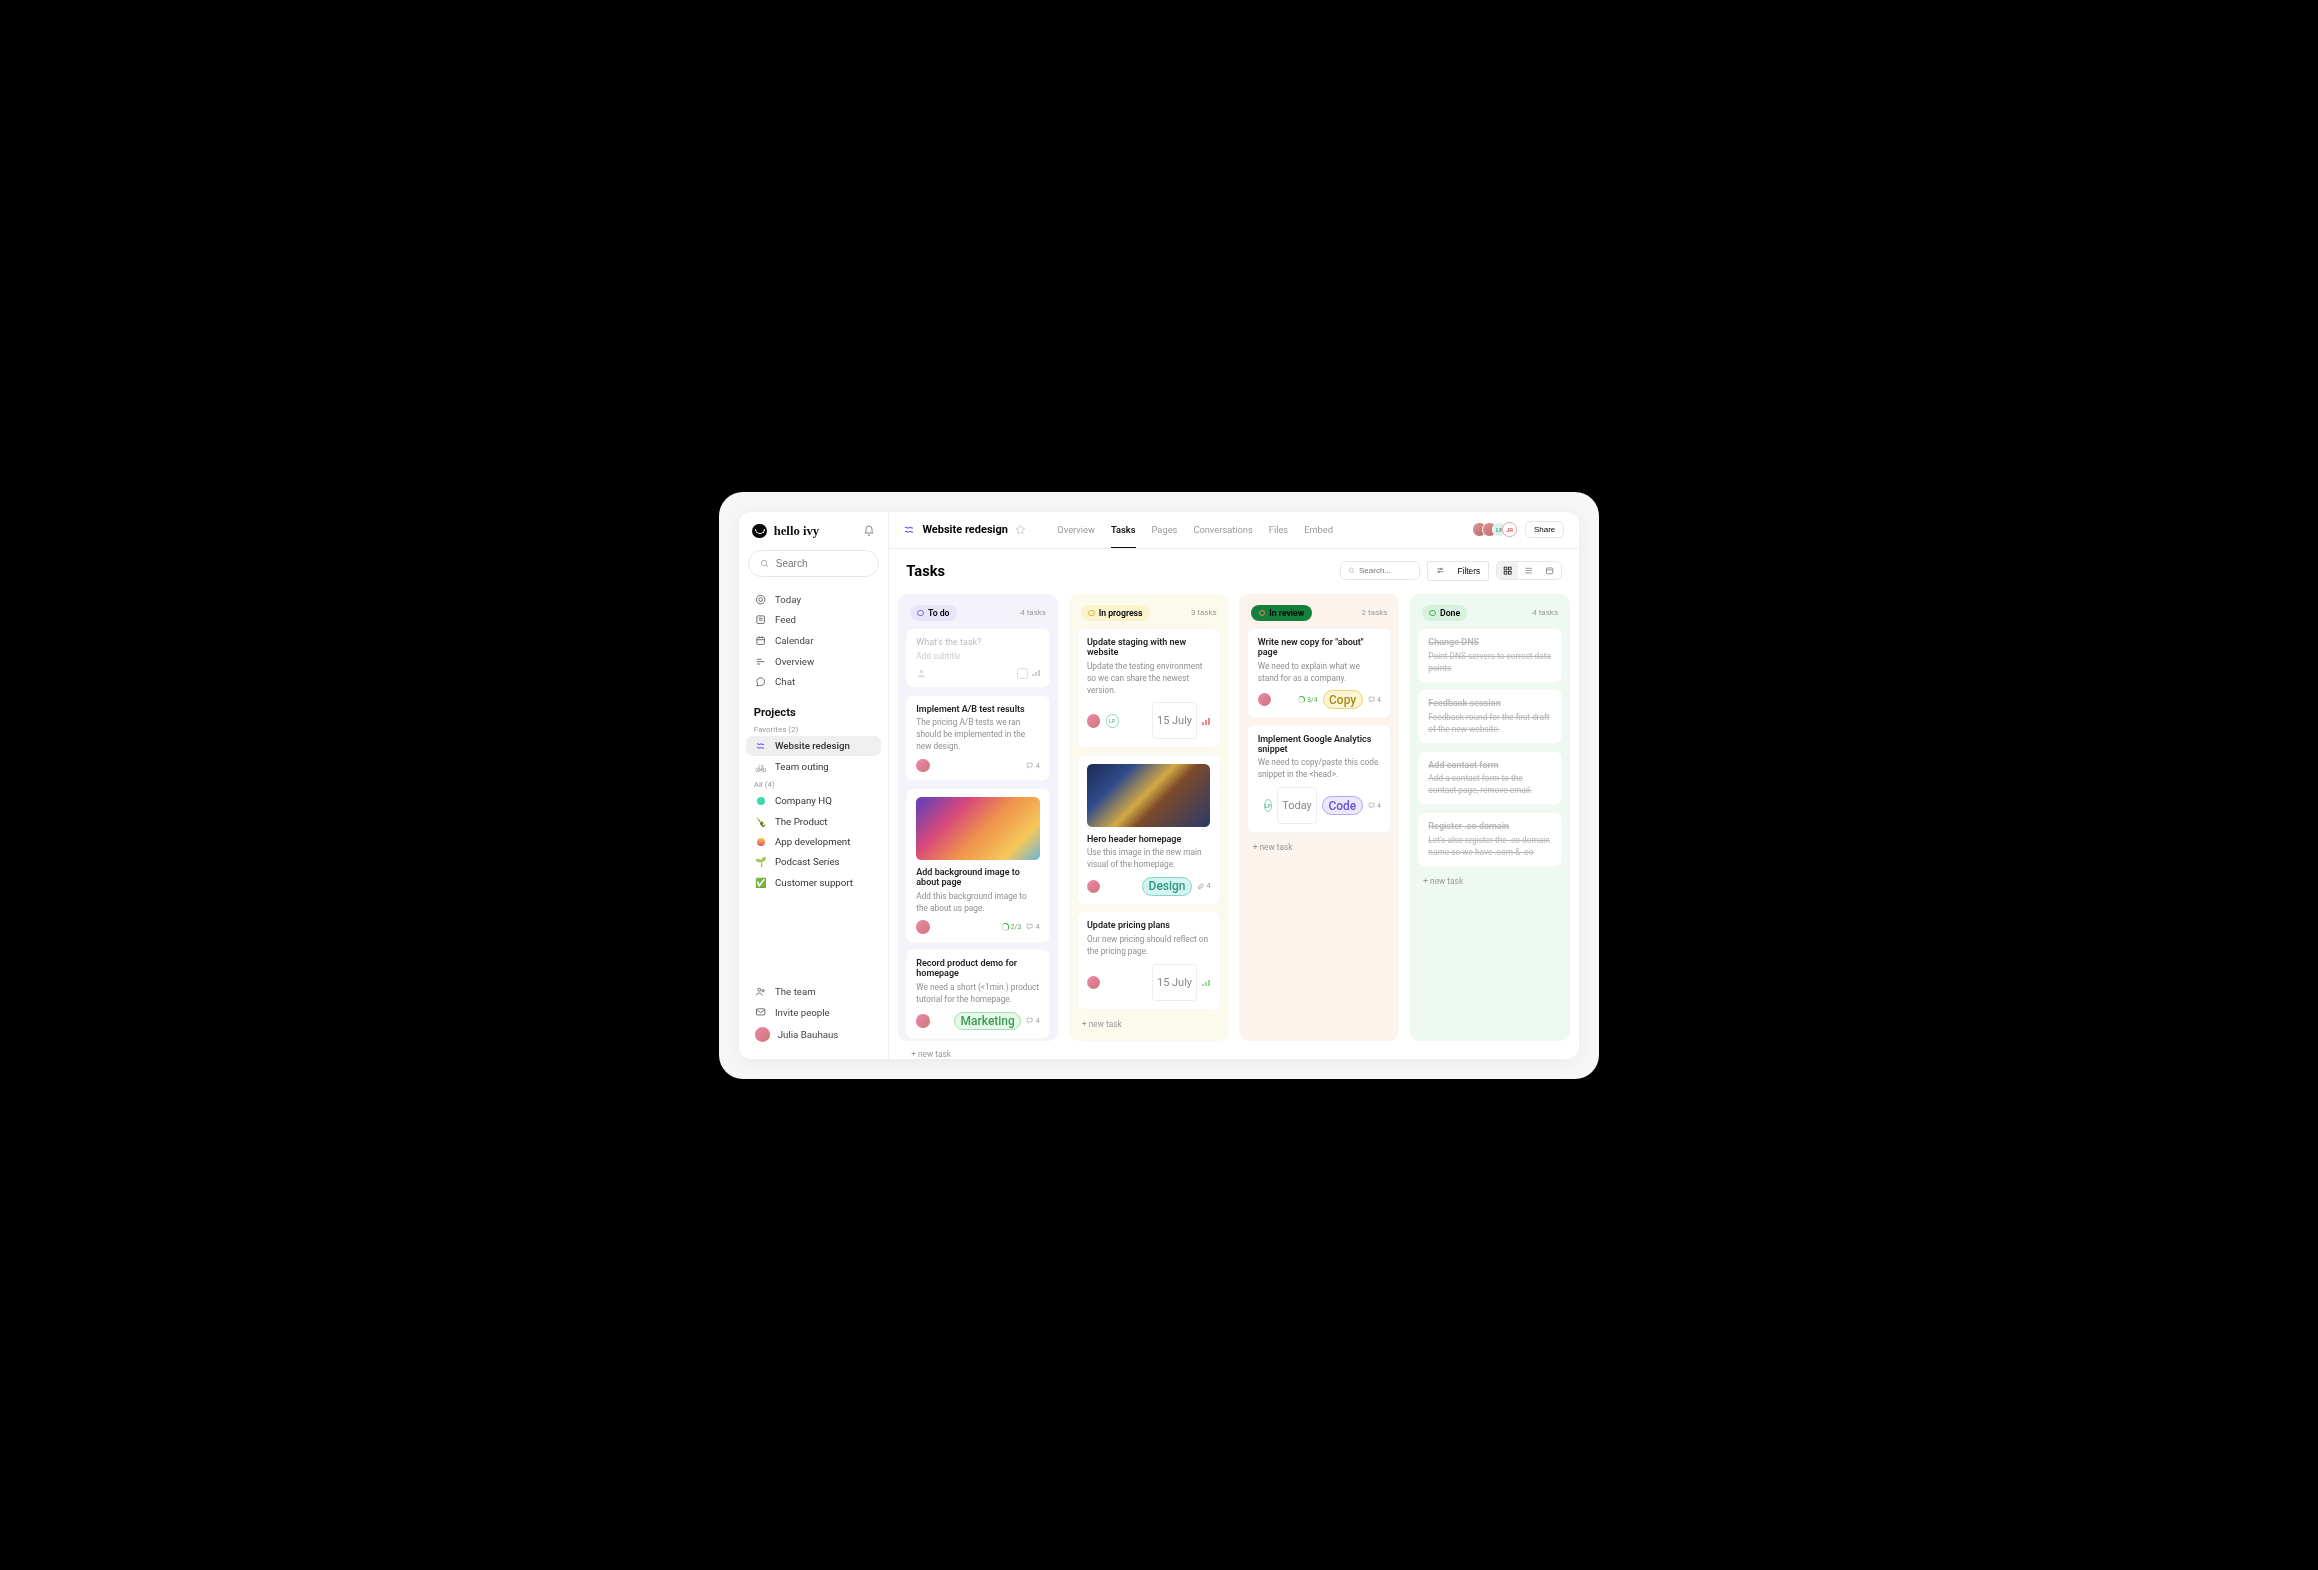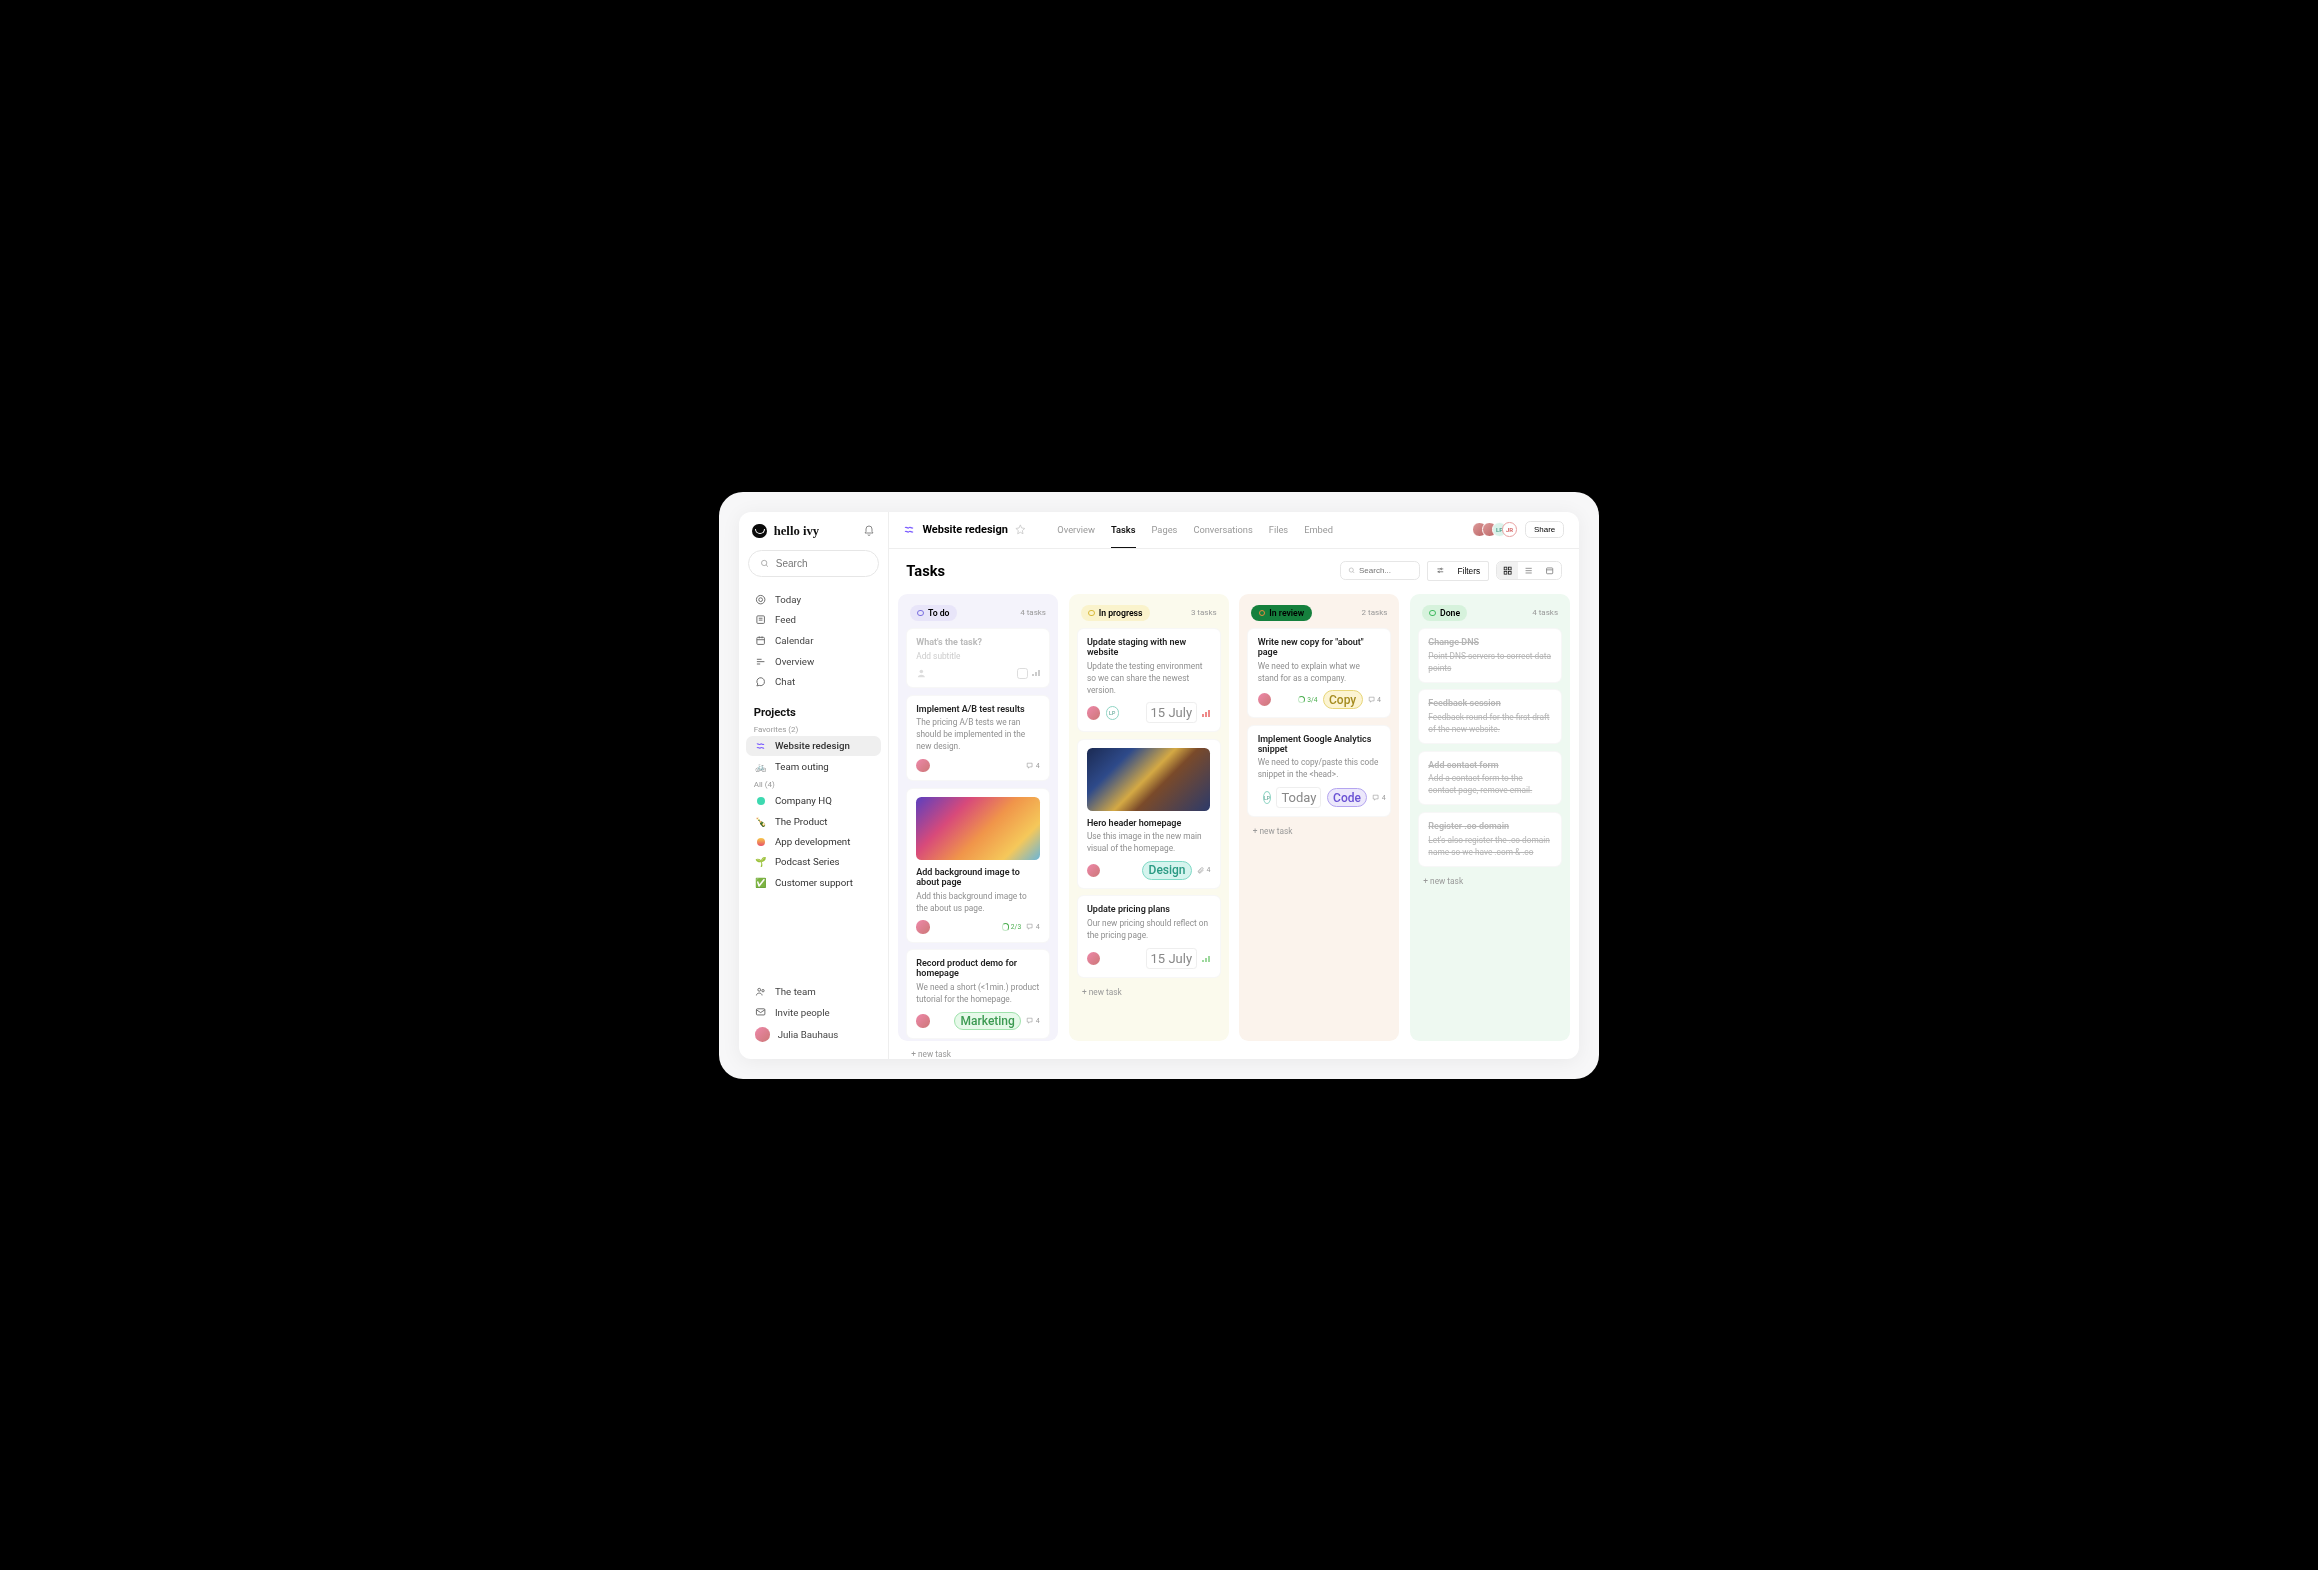--- a/index.html
+++ b/index.html
@@ -72,31 +72,31 @@
 .card.strike .ct, .card.strike .cd { text-decoration:line-through; color:#b6b6b6;}
 .ct { font-size:9px; font-weight:600; color:#222; margin-bottom:2.7px;}
 .cd { font-size:8.3px; color:#8f8f8f; line-height:1.45;}
 .cfoot { display:flex; align-items:center; gap:5.3px; margin-top:6.7px;}
 .cfoot .right { margin-left:auto; display:flex; align-items:center; gap:5.3px;}
 .tag { font-size:12px; padding:1.3px 5.3px; border-radius:666px; border:0.7px solid; font-weight:500;}
 .tag.green{ background:#e6f9e9; border-color:#9fe2ac; color:#3c9a52;}
 .tag.teal{ background:#d5f4ee; border-color:#7fd9c6; color:#2a9a83;}
 .tag.yellow{ background:#fcf4d2; border-color:#e8d678; color:#a58b1f;}
 .tag.purple{ background:#ece8fb; border-color:#b4a5f0; color:#6a52d4;}
-.date-chip{ font-size:13px; border:0.7px solid #eee; border-radius:3.3px; padding:2px 4px; color:#888;}
+.date-chip{ font-size:11px; border:0.7px solid #eee; border-radius:3.3px; padding:11px 4px; color:#888;}
 .cmt { font-size:7px; color:#999; display:flex; align-items:center; gap:2px;}
 .prog-mini { font-size:6.7px; color:#4caf50; display:flex; align-items:center; gap:2px;}
 .ring{width:7.3px;height:7.3px;border-radius:50%;border:1.3px solid #c6e9c9;border-top-color:#4caf50;border-right-color:#4caf50;}
 .bars{display:flex;gap:1px;align-items:flex-end;height:8px;}
 .bars i{width:2px;background:#e88;display:block;}
 .bars.low i{background:#9dd89d;}
 .img-cover{ width:100%; height:63px; border-radius:5.3px; margin-bottom:6.7px;}
 .cover-vg{background:linear-gradient(135deg,#1b2a52 0%, #2e4a8a 25%, #d4a944 48%, #7a4a2a 60%, #2c3a6a 100%);}
 .cover-wave{background:linear-gradient(135deg,#5b3fbf 0%, #d84a7a 30%, #f0954a 55%, #f5c85a 80%, #6ab5d9 100%);}
-.new-input .ct{ color:#bbb; font-weight:700;}
+.new-input .ct{ color:#bbb; font-weight:400;}
 .new-input .cd{ color:#ccc;}
 .new-input .cfoot{justify-content:space-between;}
 .ghost-ic{ width:10.7px;height:10.7px;border:0.7px solid #ddd;border-radius:2.7px;}
 .new-task { font-size:8.3px; color:#999; padding:2.7px 5.3px; cursor:pointer;}
 .lp-chip{width:13.3px;height:13.3px;border-radius:50%;border:0.7px solid #8fd4c4;display:flex;align-items:center;justify-content:center;font-size:5.3px;color:#4a9a87;background:#fff;}
 svg{display:block;}
 </style>
 </head>
 <body>
 

